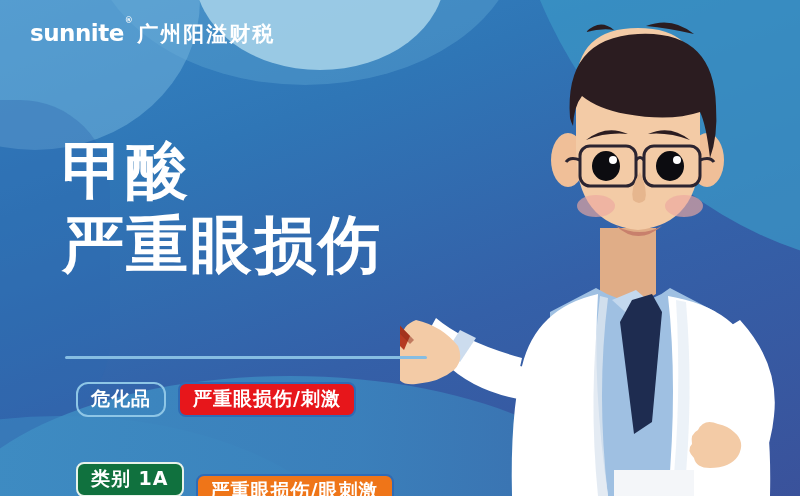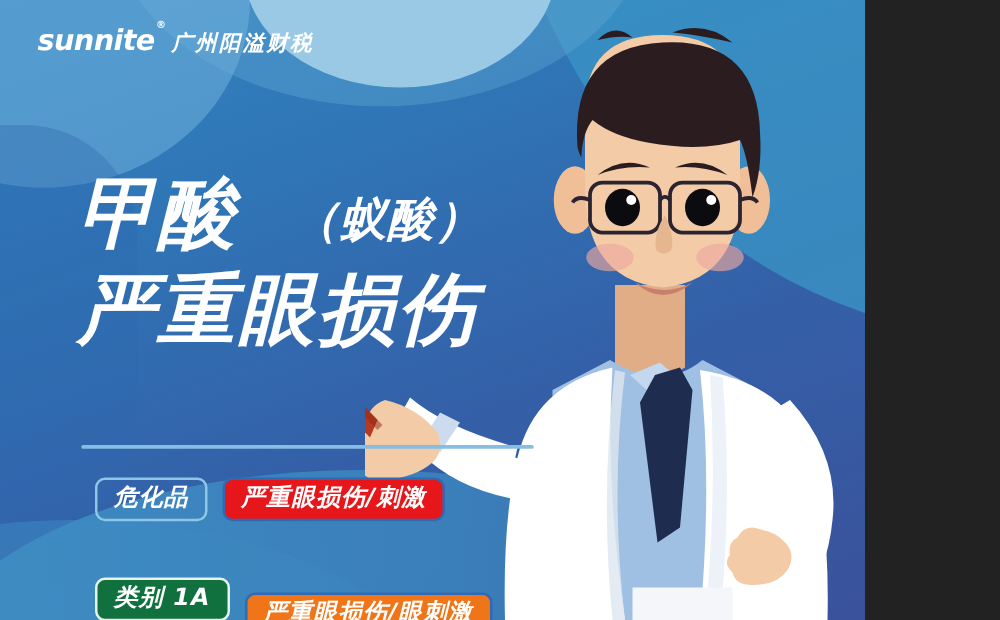--- a/index.html
+++ b/index.html
@@ -2,26 +2,25 @@
 <html><head>
 <meta charset="utf-8">
 <style>
   html, body {
     margin: 0;
     padding: 0;
     background: #222;
   }
   #poster {
     position: relative;
-    width: 692px;
+    width: 800px;
     height: 496px;
     overflow: hidden;
     font-family: "Liberation Sans", "DejaVu Sans", sans-serif;
     background: linear-gradient(160deg, #3585c4 0%, #2f76b6 28%, #3460a8 62%, #3a529b 100%);
-    font-style: italic;
   }
 
   
   .bg-layer { position: absolute; inset: 0; overflow: hidden; }
 
   .blob-a {                 
     position: absolute;
     left: -130px; top: -150px;
     width: 330px; height: 300px;
     border-radius: 50%;
@@ -96,21 +95,21 @@
   }
   .logo-reg {
     font-size: 8px;
     vertical-align: super;
     position: relative;
     top: -9px;
     left: 1px;
   }
   .logo-cn {
     font-family: "DejaVu Sans", sans-serif;
-    font-size: 17px;
+    font-size: 21px;
     font-weight: 700;
     letter-spacing: 2px;
     color: #ffffff;
   }
 
   
   .headline {
     position: absolute;
     left: 62px; top: 140px;
     color: #ffffff;
@@ -170,21 +169,21 @@
     font-size: 19px;
     font-weight: 700;
     color: #ffffff;
     padding: 4px 13px 5px 13px;
     border-radius: 8px;
     border: 2px solid #8ec6e6;
     line-height: 1.15;
     white-space: nowrap;
     letter-spacing: 1px;
   }
-  .badge.outline { background: transparent; }
+  .badge.outline { background: transparent; border-radius: 12px; }
   .badge.green   { background: #10713e; border-color: #e8f2ea; margin-top: 24px; }
   .badge.red     { background: #e7161b; border-color: #2f6bb5; }
   .badge.orange  { background: #ef7518; border-color: #2f6bb5; margin-top: 48px; }
 
   
   .person { position: absolute; right: 0; top: 0; width: 400px; height: 496px; }
   .person svg { display: block; }
 </style>
 </head>
 <body>
@@ -271,21 +270,20 @@
   <div class="logo-row">
     <span class="logo-mark">
       <span>sunnite</span><span class="logo-reg">®</span>
     </span>
     <span class="logo-cn">广州阳溢财税</span>
   </div>
 
   <div class="headline">
     <div class="head-line1">
       <span class="head-big">甲酸</span>
-      <span class="head-paren">（蚁酸）</span>
     </div>
     <div class="head-line2">严重眼损伤</div>
   </div>
 
   <div class="divider"></div>
 
   <div class="badges">
     <div class="badge-row">
       <span class="badge outline">危化品</span>
       <span class="badge red">严重眼损伤/刺激</span>

